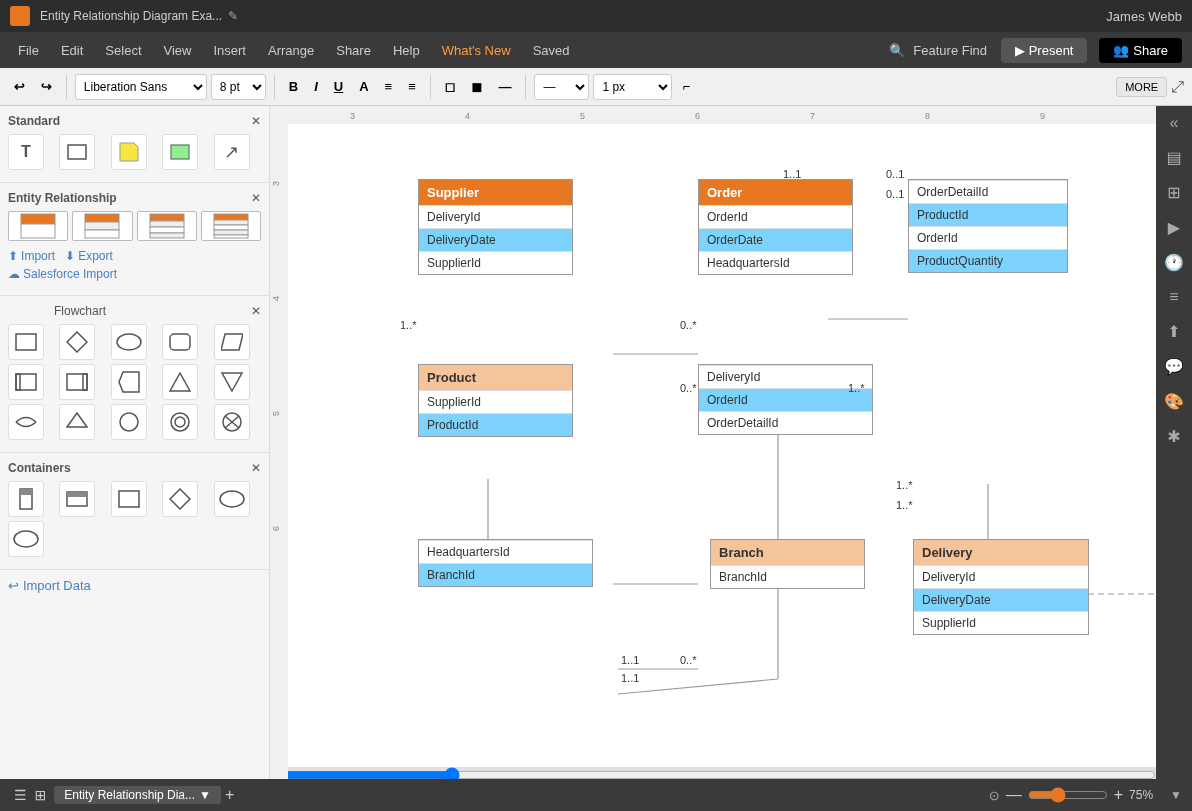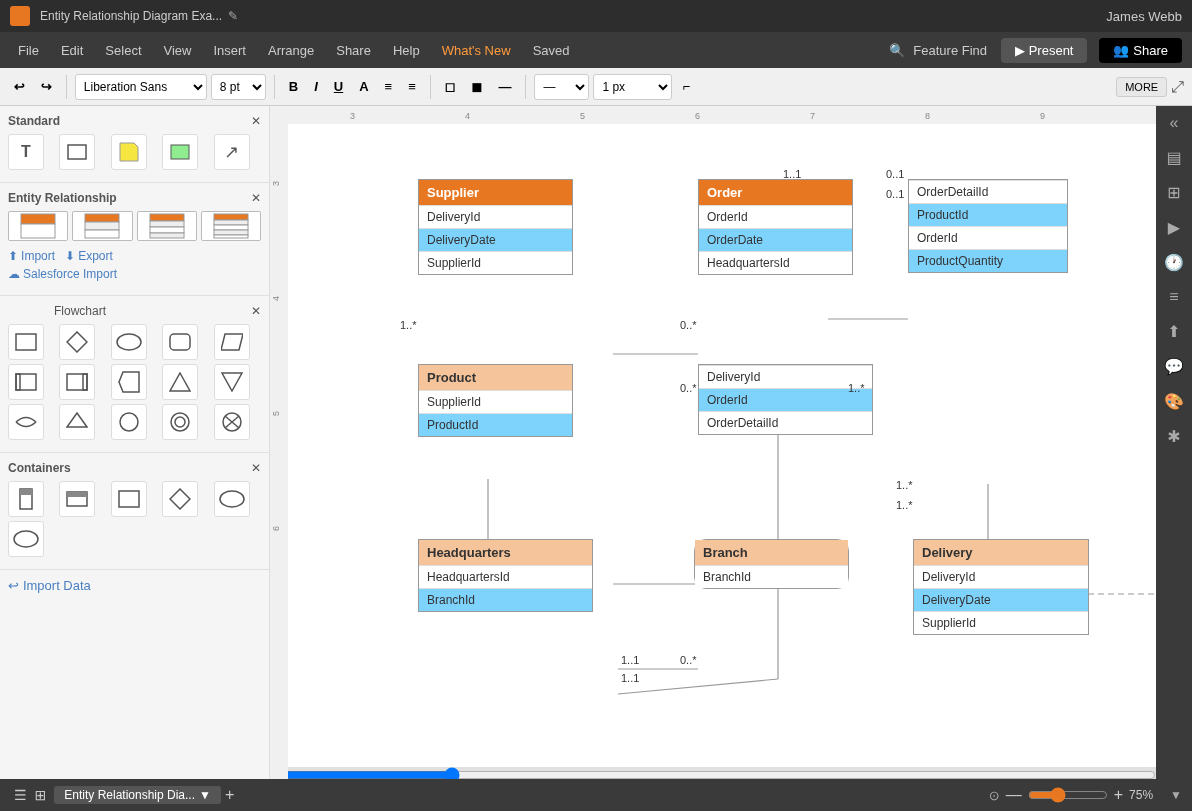--- a/index.html
+++ b/index.html
@@ -449,26 +449,25 @@
         <div class="entity-row alt">ProductId</div>
       </div>
 
       <div class="er-entity" style="left:410px; top:240px; width:175px;">
         <div class="entity-row">DeliveryId</div>
         <div class="entity-row alt">OrderId</div>
         <div class="entity-row">OrderDetailId</div>
       </div>
 
       <div class="er-entity" style="left:130px; top:415px; width:175px;">
-        <div class="entity-header light">Headquarters</div>
         <div class="entity-row">HeadquartersId</div>
         <div class="entity-row alt">BranchId</div>
       </div>
 
-      <div class="er-entity" style="left:406px; top:415px; width:155px;border-radius:12px;">
+      <div class="er-entity" style="left:422px; top:415px; width:155px;">
         <div class="entity-header light">Branch</div>
         <div class="entity-row">BranchId</div>
       </div>
 
       <div class="er-entity" style="left:625px; top:415px; width:176px;">
         <div class="entity-header light">Delivery</div>
         <div class="entity-row">DeliveryId</div>
         <div class="entity-row alt">DeliveryDate</div>
         <div class="entity-row">SupplierId</div>
       </div>

